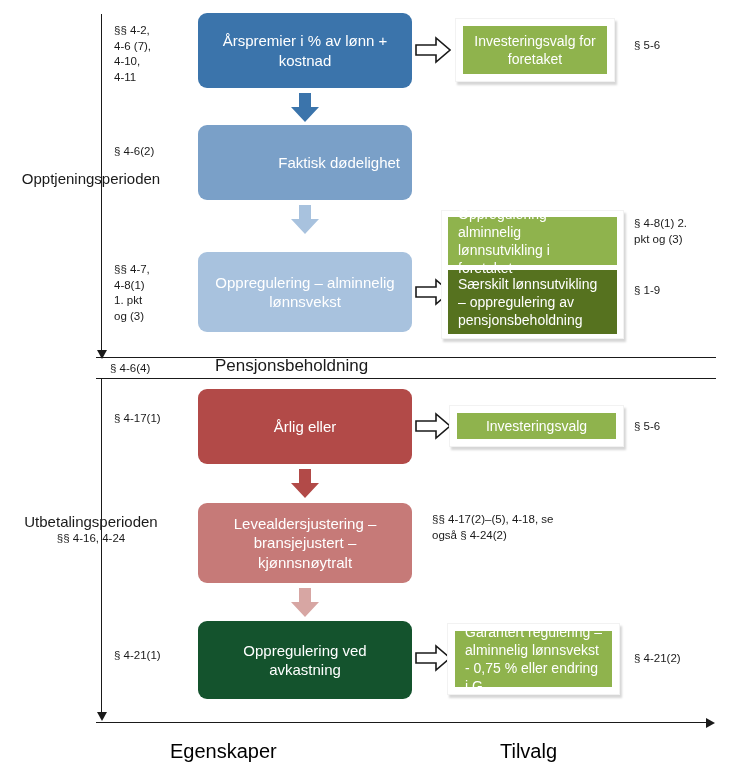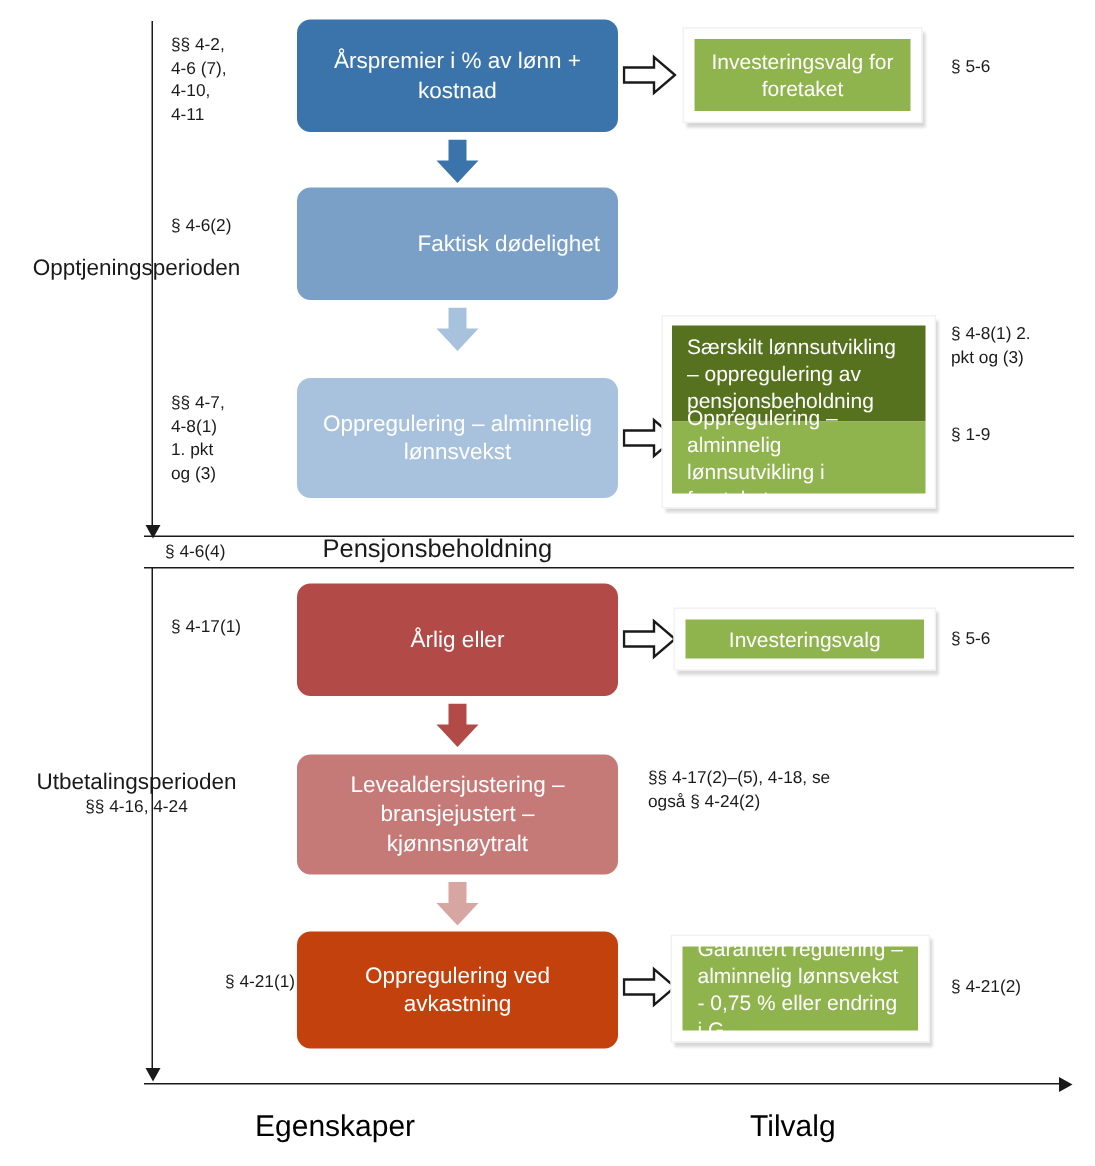--- a/index.html
+++ b/index.html
@@ -21,21 +21,21 @@
     color:#ffffff;
     font-size:15px;
     line-height:1.28;
     padding:4px 12px;
   }
   .blue-dark{background:#3b74ab;}
   .blue-mid{background:#7aa0c8;justify-content:flex-end;}
   .blue-light{background:#a8c2de;}
   .red-dark{background:#b24a48;}
   .red-mid{background:#c67a78;}
-  .red-light{background:#c2410c;}
+  .red-light{background:#14532d;}
 
   
   .gwrap{
     position:absolute;box-sizing:border-box;
     background:#ffffff;
     padding:7px;
     box-shadow:2px 3px 2px rgba(0,0,0,0.16);
     border:1px solid #f2f2f2;
   }
   .gbox{
@@ -178,46 +178,46 @@
   </div>
   <div class="ref" style="left:634px;top:38px;width:90px;">§ 5-6</div>
 
   <div class="rarrow" style="left:415px;top:278px;">
     <svg viewBox="0 0 36 28" xmlns="http://www.w3.org/2000/svg">
       <polygon points="1,9 21,9 21,2 35,14 21,26 21,19 1,19" fill="#ffffff" stroke="#1a1a1a" stroke-width="1.6" stroke-linejoin="miter"></polygon>
     </svg>
   </div>
 
   <div class="gwrap" style="left:441px;top:210px;width:183px;height:129px;padding:6px;">
+    <div class="gbox green-light" style="height:48px;margin-bottom:5px;">
+      <span>Oppregulering – alminnelig lønnsutvikling i foretaket</span>
+    </div>
     <div class="gbox green-dark" style="height:64px;">
       <span>Særskilt lønnsutvikling – oppregulering av pensjonsbeholdning</span>
-    </div>
-    <div class="gbox green-light" style="height:48px;margin-bottom:5px;">
-      <span>Oppregulering – alminnelig lønnsutvikling i foretaket</span>
     </div>
   </div>
   <div class="ref" style="left:634px;top:216px;width:94px;">§ 4-8(1) 2.
 pkt og (3)</div>
   <div class="ref" style="left:634px;top:283px;width:94px;">§ 1-9</div>
 
   <div class="hline" style="left:96px;top:357px;width:620px;"></div>
   <div class="ref" style="left:110px;top:361px;width:90px;">§ 4-6(4)</div>
   <div class="divider-title" style="left:215px;top:356px;">Pensjonsbeholdning</div>
   <div class="hline" style="left:96px;top:378px;width:620px;"></div>
 
   <div class="vline" style="left:101px;top:378px;height:340px;"></div>
   <div class="arrowhead-down" style="left:96.5px;top:712px;"></div>
 
   <div class="periodlabel" style="left:0px;top:513px;width:182px;">
     <span>Utbetalingsperioden</span>
     <span class="sub">§§ 4-16, 4-24</span>
   </div>
 
   <div class="ref" style="left:114px;top:411px;width:90px;">§ 4-17(1)</div>
-  <div class="ref" style="left:114px;top:648px;width:90px;margin-left:36px;">§ 4-21(1)</div>
+  <div class="ref" style="left:114px;top:648px;width:90px;">§ 4-21(1)</div>
 
   <div class="pbox red-dark" style="left:198px;top:389px;width:214px;height:75px;">
     <span>Årlig eller</span>
   </div>
 
   <div class="darrow" style="left:290px;top:469px;">
     <svg viewBox="0 0 30 30" xmlns="http://www.w3.org/2000/svg">
       <polygon points="9,0 21,0 21,14 29,14 15,29 1,14 9,14" fill="#b24a48"></polygon>
     </svg>
   </div>

